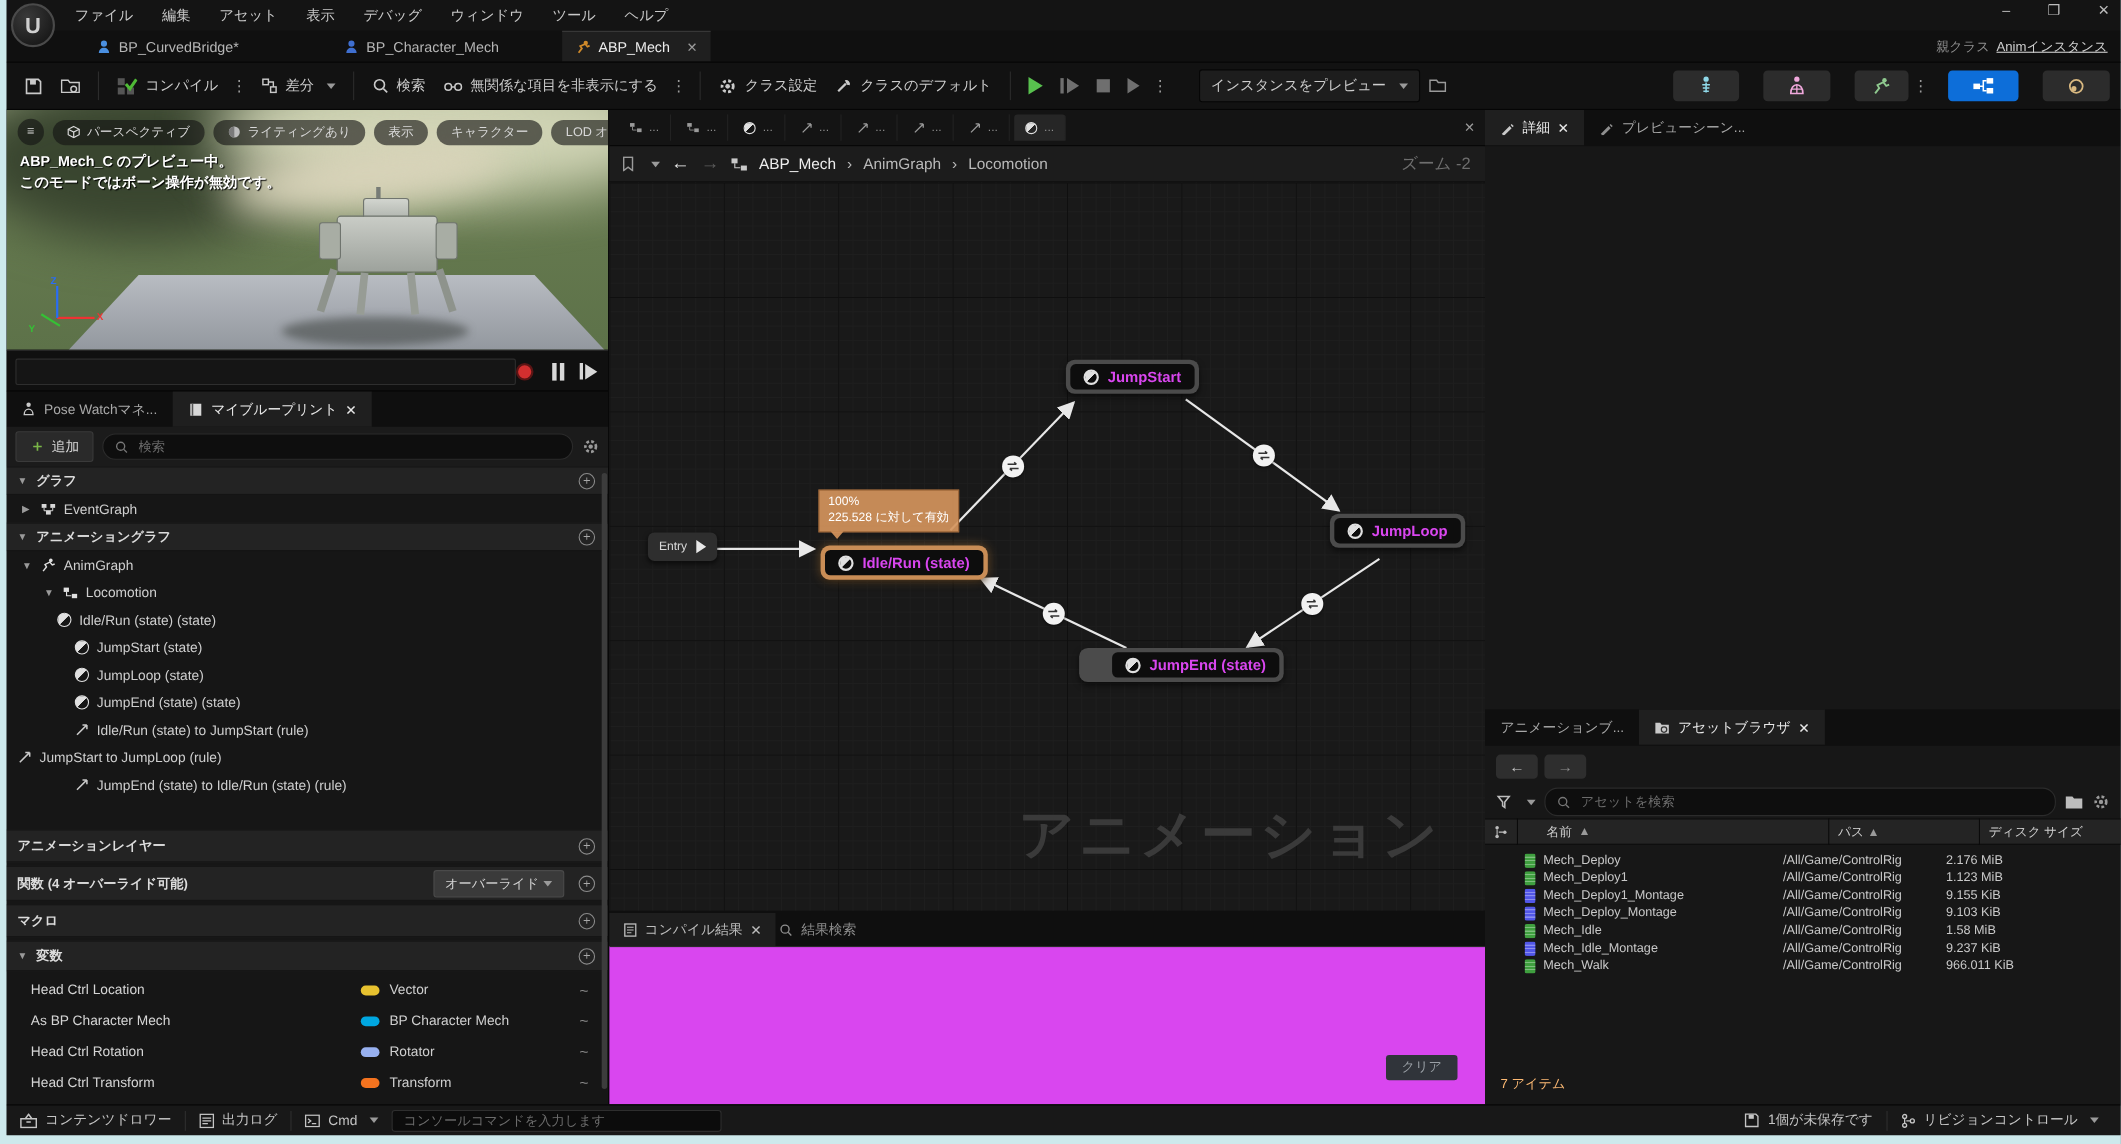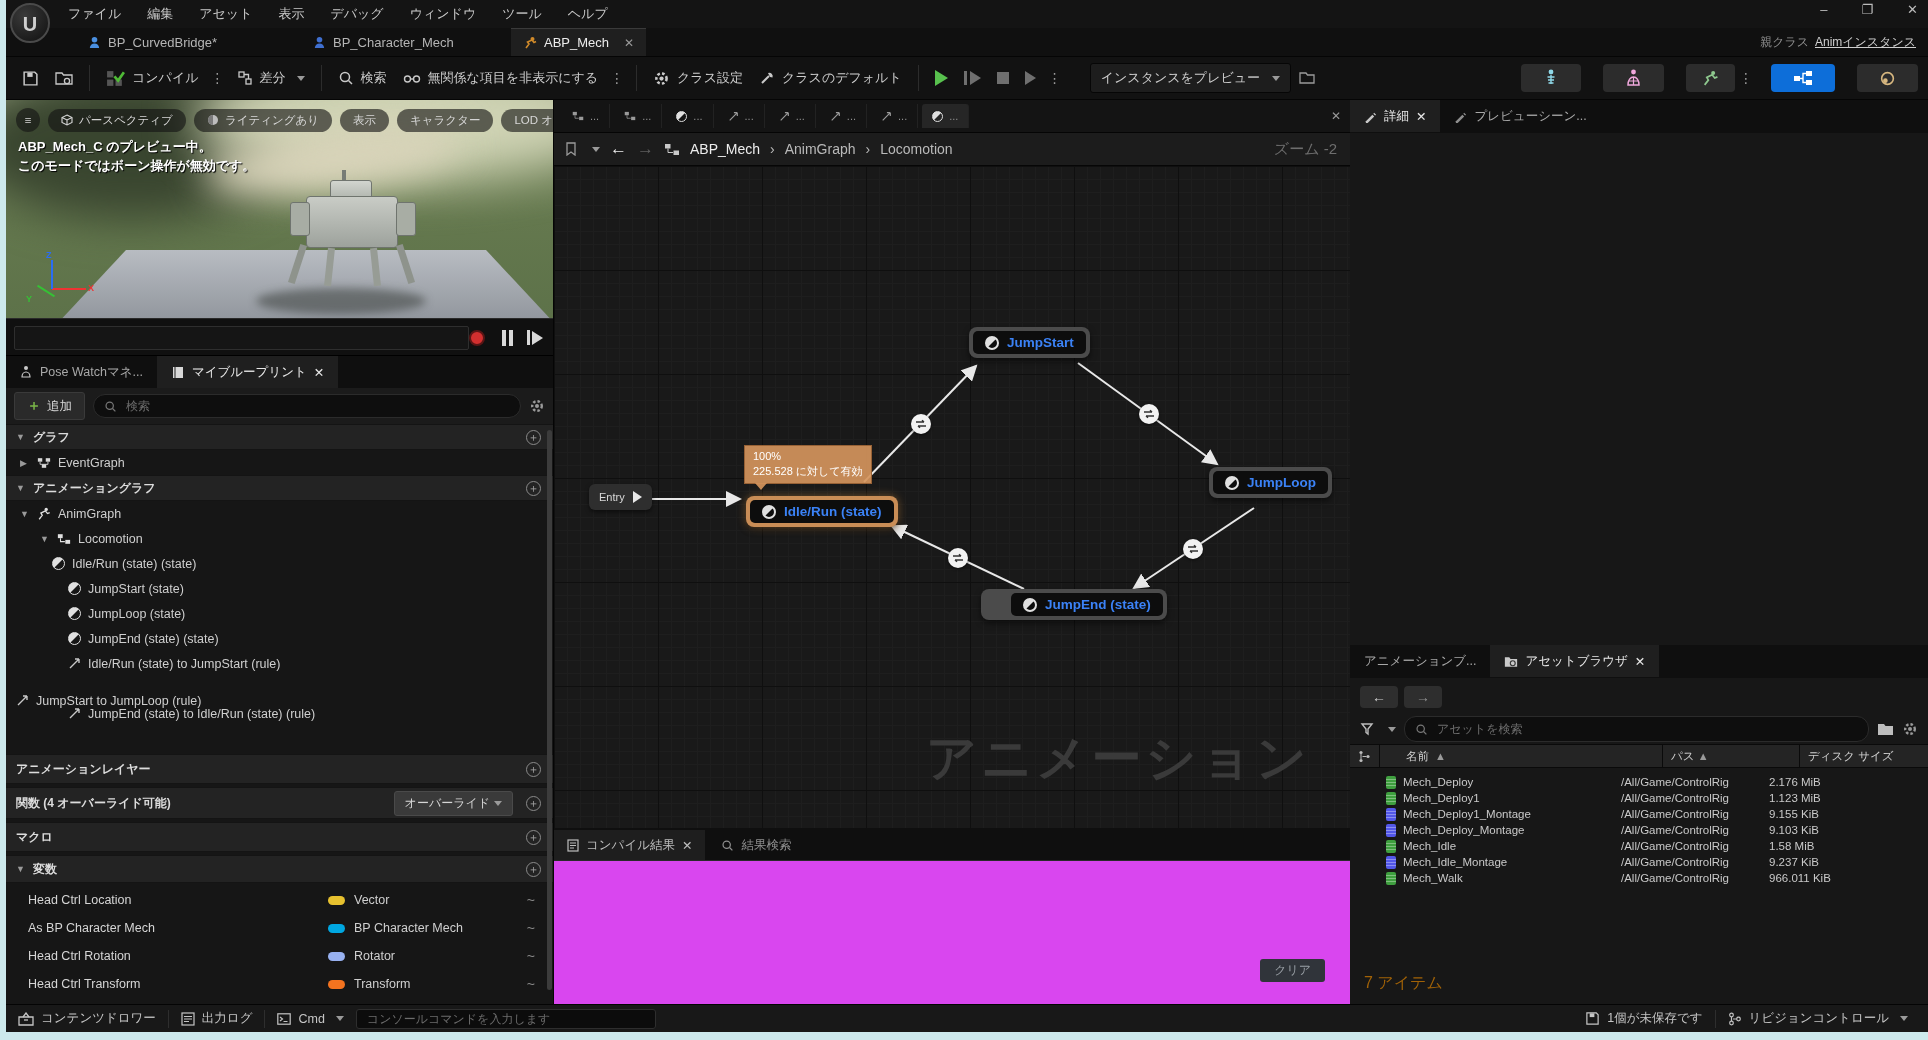--- a/index.html
+++ b/index.html
@@ -113,46 +113,46 @@
     background:
       linear-gradient(to right,#0f0f0f 1px,transparent 1px) 0 0/104px 104px,
       linear-gradient(to bottom,#0f0f0f 1px,transparent 1px) 0 0/104px 104px,
       linear-gradient(to right,#1e1e1e 1px,transparent 1px) 0 0/13px 13px,
       linear-gradient(to bottom,#1e1e1e 1px,transparent 1px) 0 0/13px 13px,
       #191919;}
   .watermark{position:absolute;right:40px;bottom:36px;font-size:50px;font-weight:bold;color:#3a3a3a;letter-spacing:4px;white-space:nowrap;}
   .edges{position:absolute;left:0;top:0;width:797px;height:662px;}
   .node{position:absolute;border-radius:8px;padding:4px;background:#4b4b4b;box-shadow:0 3px 6px rgba(0,0,0,.55);}
   .node.sel{background:#c98d56;box-shadow:0 0 10px rgba(220,150,70,.45),0 3px 6px rgba(0,0,0,.5);}
-  .node-inner{background:#0d0d0d;border-radius:5px;padding:4px 12px;display:flex;align-items:center;gap:8px;color:#3b82f6;font-size:13.5px;font-weight:bold;white-space:nowrap;}
+  .node-inner{background:#0d0d0d;border-radius:5px;padding:4px 12px;display:flex;align-items:center;gap:8px;color:#d946ef;font-size:13.5px;font-weight:bold;white-space:nowrap;}
   .node .ic-state{width:14px;height:14px;border-width:2px;}
   .entry{position:absolute;background:#2e2e2e;border-radius:6px;color:#d9d9d9;font-size:11px;display:flex;align-items:center;gap:8px;padding:7px 10px;box-shadow:0 2px 4px rgba(0,0,0,.5);}
   .entry .pin{width:0;height:0;border-top:6px solid transparent;border-bottom:6px solid transparent;border-left:9px solid #e8e8e8;}
   .tcircle{position:absolute;width:20px;height:20px;border-radius:50%;background:#f2f2f2;display:flex;align-items:center;justify-content:center;box-shadow:0 1px 3px rgba(0,0,0,.6);}
   .tooltip{position:absolute;background:rgba(212,148,92,.92);border:1px solid rgba(120,70,30,.6);color:#fff;font-size:11px;padding:3px 8px 4px;line-height:1.35;white-space:nowrap;}
   .tooltip:after{content:"";position:absolute;left:10px;bottom:-7px;border-left:6px solid transparent;border-right:6px solid transparent;border-top:7px solid rgba(212,148,92,.92);}
 
   .resultbar{position:absolute;left:0;top:728px;width:797px;height:32px;background:#0f0f0f;display:flex;align-items:flex-end;}
   .rtab{height:30px;display:flex;align-items:center;gap:7px;padding:0 13px;color:#bdbdbd;font-size:12.5px;background:#1e1e1e;}
-  .rfind{height:30px;display:flex;align-items:center;gap:7px;padding:0 16px;color:#8f8f8f;font-size:12.5px;}
+  .rfind{height:30px;display:flex;align-items:center;gap:7px;padding:0 3px;color:#8f8f8f;font-size:12.5px;}
   .resultbody{position:absolute;left:0;top:760px;width:797px;height:144px;background:#d946ef;border-top:1px solid #2a2a2a;}
   .clearbtn{position:absolute;right:26px;bottom:22px;background:#30343a;border-radius:3px;color:#9aa0a6;font-size:12px;padding:3px 14px;}
 
   
   .rp-tabs{position:absolute;left:0;top:0;width:578px;height:33px;background:#0f0f0f;display:flex;}
   .rp-body{position:absolute;left:0;top:33px;width:578px;height:512px;background:#171717;}
   .ab-tabs{position:absolute;left:0;top:545px;width:578px;height:33px;background:#0f0f0f;display:flex;}
   .ab-body{position:absolute;left:0;top:578px;width:578px;height:326px;background:#171717;}
   .navbtn{width:38px;height:22px;background:#2e2e2e;border-radius:4px;display:flex;align-items:center;justify-content:center;font-size:14px;}
   .ab-header{position:absolute;left:0;top:66px;width:578px;height:24px;background:#242424;border-top:1px solid #0a0a0a;border-bottom:1px solid #0a0a0a;color:#d0d0d0;font-size:11.5px;display:flex;align-items:center;}
   .ab-row{position:absolute;left:0;width:578px;height:16px;display:flex;align-items:center;color:#c9c9c9;font-size:11.5px;}
   .doc{width:10px;height:13px;border-radius:2px;flex:none;margin-right:7px;background:linear-gradient(#fff0 20%,#ffffff55 21%,#ffffff55 28%,#fff0 29%,#fff0 45%,#ffffff55 46%,#ffffff55 53%,#fff0 54%,#fff0 70%,#ffffff55 71%,#ffffff55 78%,#fff0 79%);}
   .doc.g{background-color:#3f9f3f;}
   .doc.b{background-color:#5257e8;}
-  .ab-footer{position:absolute;left:14px;bottom:10px;color:#a16207;font-size:16px;}
+  .ab-footer{position:absolute;left:14px;bottom:10px;color:#fdba74;font-size:12px;}
   .colsep{width:1px;height:24px;background:#0a0a0a;}
 
   
   .sbtn{display:flex;align-items:center;gap:7px;padding:0 12px;height:28px;}
   .ssep{width:1px;height:18px;background:#2e2e2e;}
   .console{width:300px;height:20px;background:#0c0c0c;border:1px solid #2e2e2e;border-radius:3px;display:flex;align-items:center;padding:0 8px;}
   .console input{flex:1;background:transparent;border:0;outline:0;color:#bdbdbd;font-size:12px;}
   .console input::placeholder{color:#6c6c6c;}
 
   svg.ic{flex:none;}
@@ -498,21 +498,21 @@
       <div class="trow" style="top:202px;padding-left:62px;">
             <span class="ic-state"></span>
             <span>JumpEnd (state) (state)</span>
           </div>
       <div class="trow" style="top:227px;padding-left:62px;">
         <svg class="ic" width="13" height="13" viewBox="0 0 13 13">
               <path d="M2 11L11 2M11 2h-4M11 2v4" stroke="#c9c9c9" stroke-width="1.4" fill="none"></path>
             </svg>
         <span>Idle/Run (state) to JumpStart (rule)</span>
           </div>
-      <div class="trow" style="top:264px;">
+      <div class="trow" style="top:252px;">
         <svg class="ic" width="13" height="13" viewBox="0 0 13 13">
               <path d="M2 11L11 2M11 2h-4M11 2v4" stroke="#c9c9c9" stroke-width="1.4" fill="none"></path>
             </svg>
         <span>JumpStart to JumpLoop (rule)</span>
           </div>
       <div class="trow" style="top:277px;padding-left:62px;">
         <svg class="ic" width="13" height="13" viewBox="0 0 13 13">
               <path d="M2 11L11 2M11 2h-4M11 2v4" stroke="#c9c9c9" stroke-width="1.4" fill="none"></path>
             </svg>
         <span>JumpEnd (state) to Idle/Run (state) (rule)</span>

